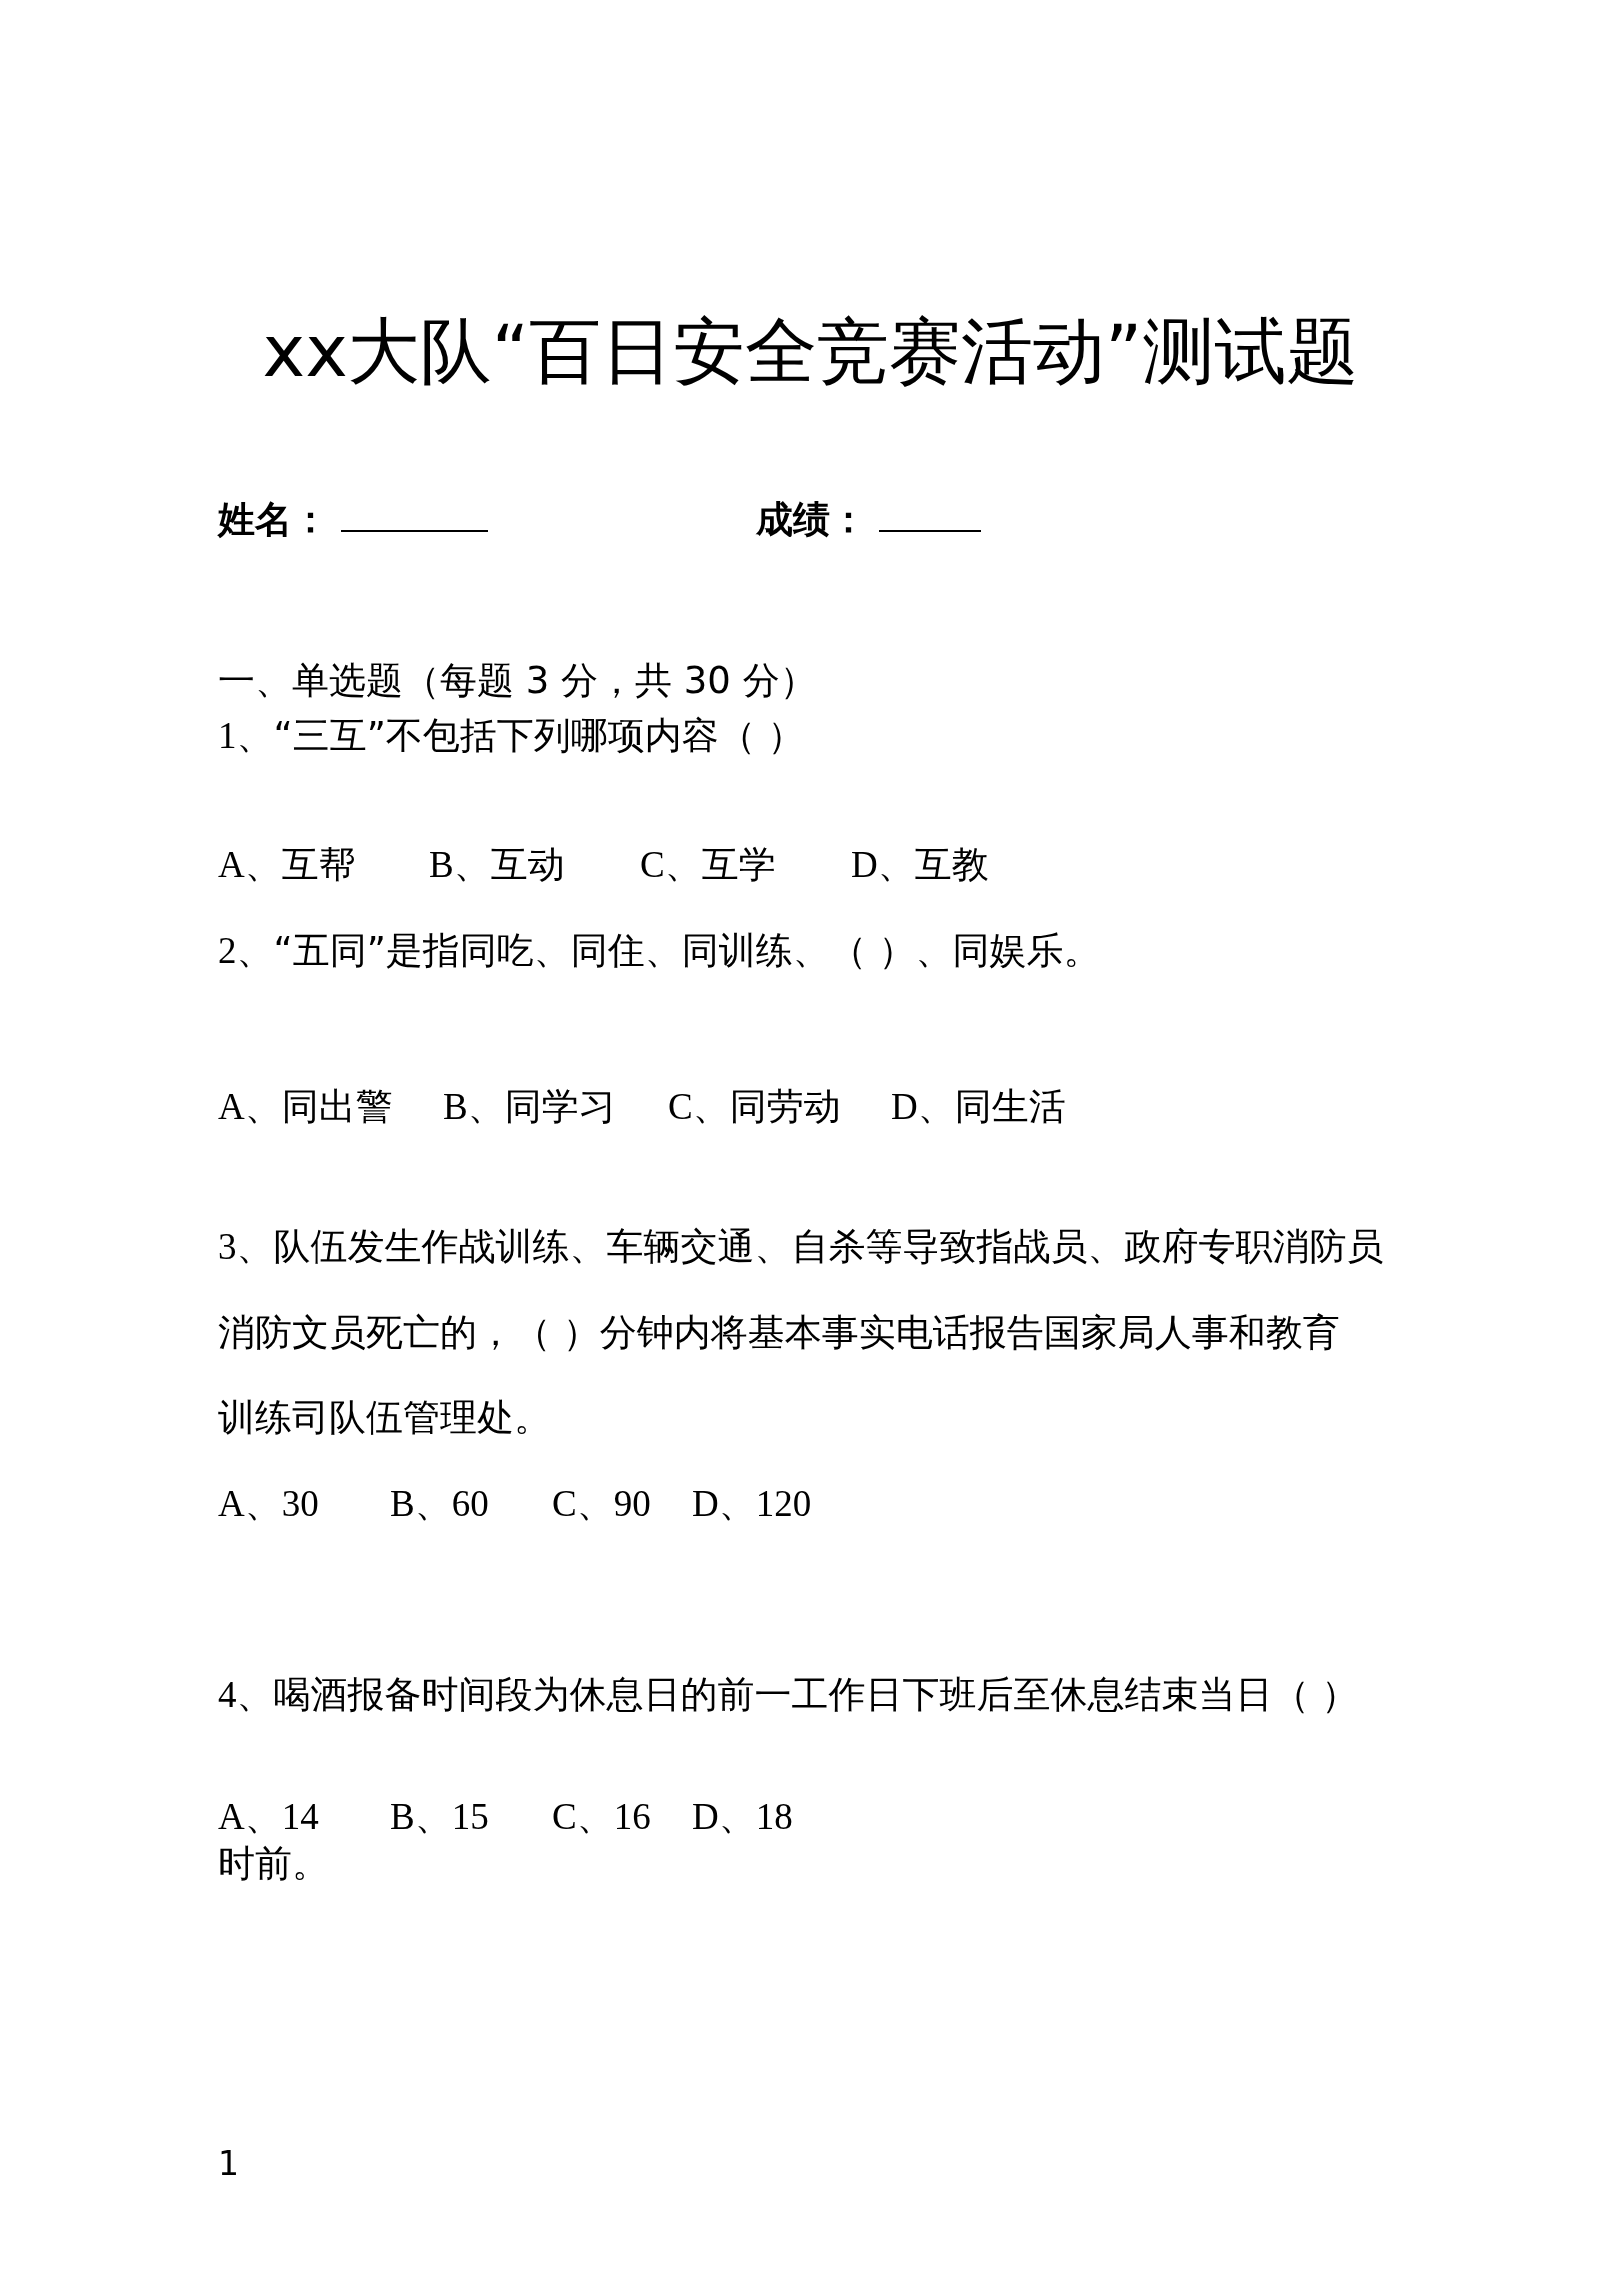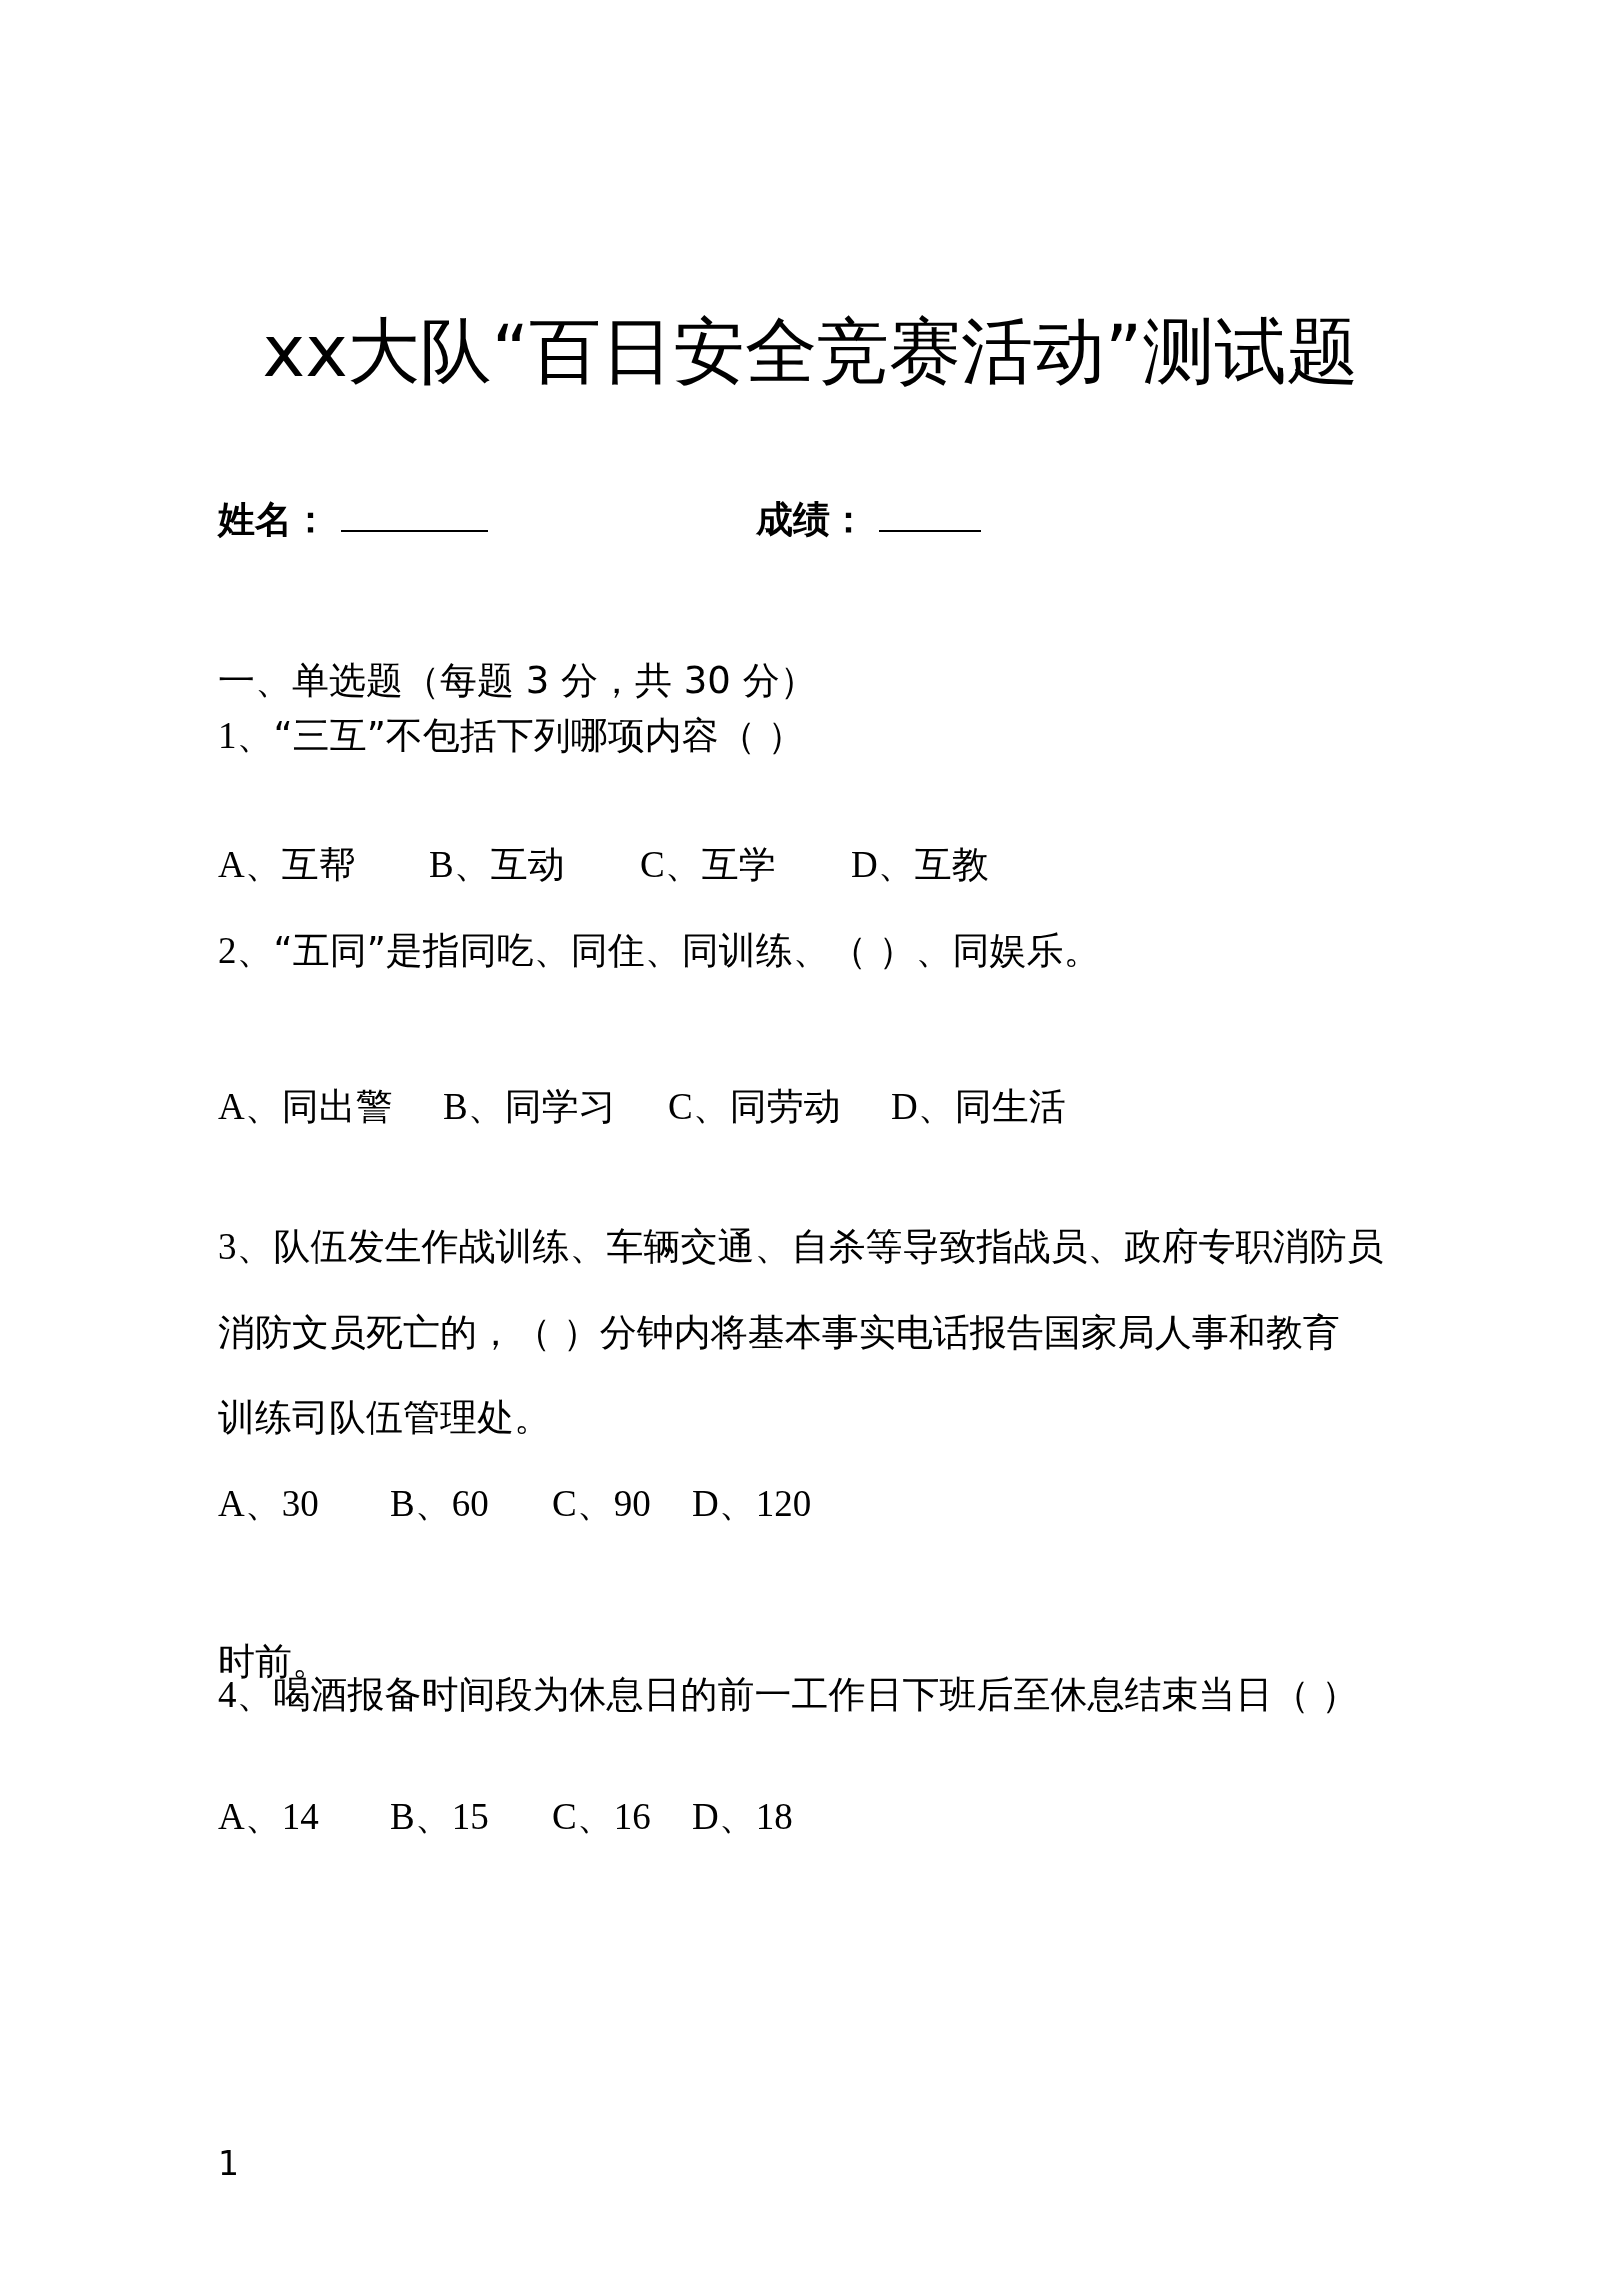--- a/index.html
+++ b/index.html
@@ -50,20 +50,20 @@
   </div>
   <div class="line" style="top:1393px;">训练司队伍管理处。</div>
   <div class="line" style="top:1308px;">消防文员死亡的，（   ）分钟内将基本事实电话报告国家局人事和教育</div>
   <div class="line serif" style="top:1479px;">
     <span class="opt" style="width:172px;"><span>A、</span><span>30</span></span><span class="opt" style="width:162px;"><span>B、</span><span>60</span></span><span class="opt" style="width:140px;"><span>C、</span><span>90</span></span><span class="opt"><span>D、</span><span>120</span></span>
   </div>
 
   <div class="line" style="top:1649px;margin-top:21px;">
     <span class="serif">4、</span><span>喝酒报备时间段为休息日的前一工作日下班后至休息结束当日（   ）</span>
   </div>
-  <div class="line" style="top:1637px;">时前。</div>
+  <div class="line" style="top:1839px;">时前。</div>
   <div class="line serif" style="top:1792px;">
     <span class="opt" style="width:172px;"><span>A、</span><span>14</span></span><span class="opt" style="width:162px;"><span>B、</span><span>15</span></span><span class="opt" style="width:140px;"><span>C、</span><span>16</span></span><span class="opt"><span>D、</span><span>18</span></span>
   </div>
 
   <div class="pagenum">1</div>
 </div>
 
 
 </body></html>

